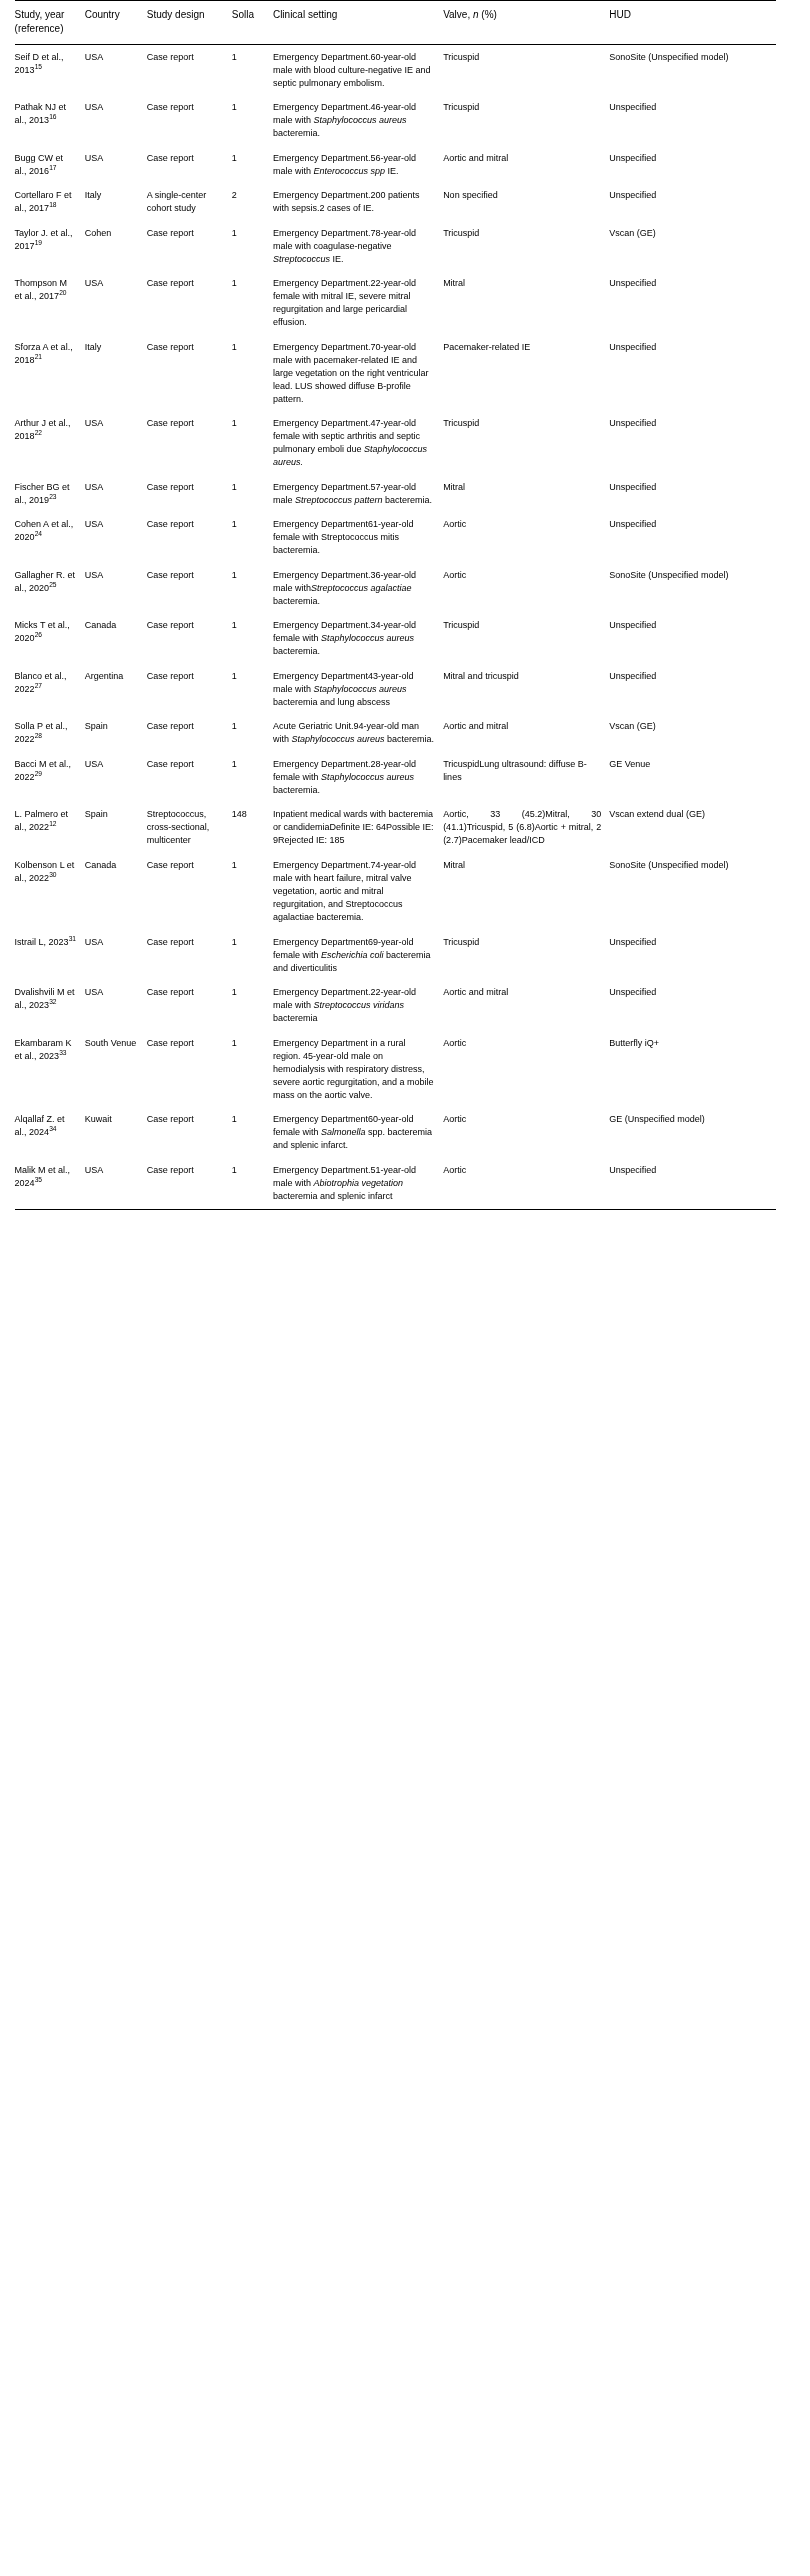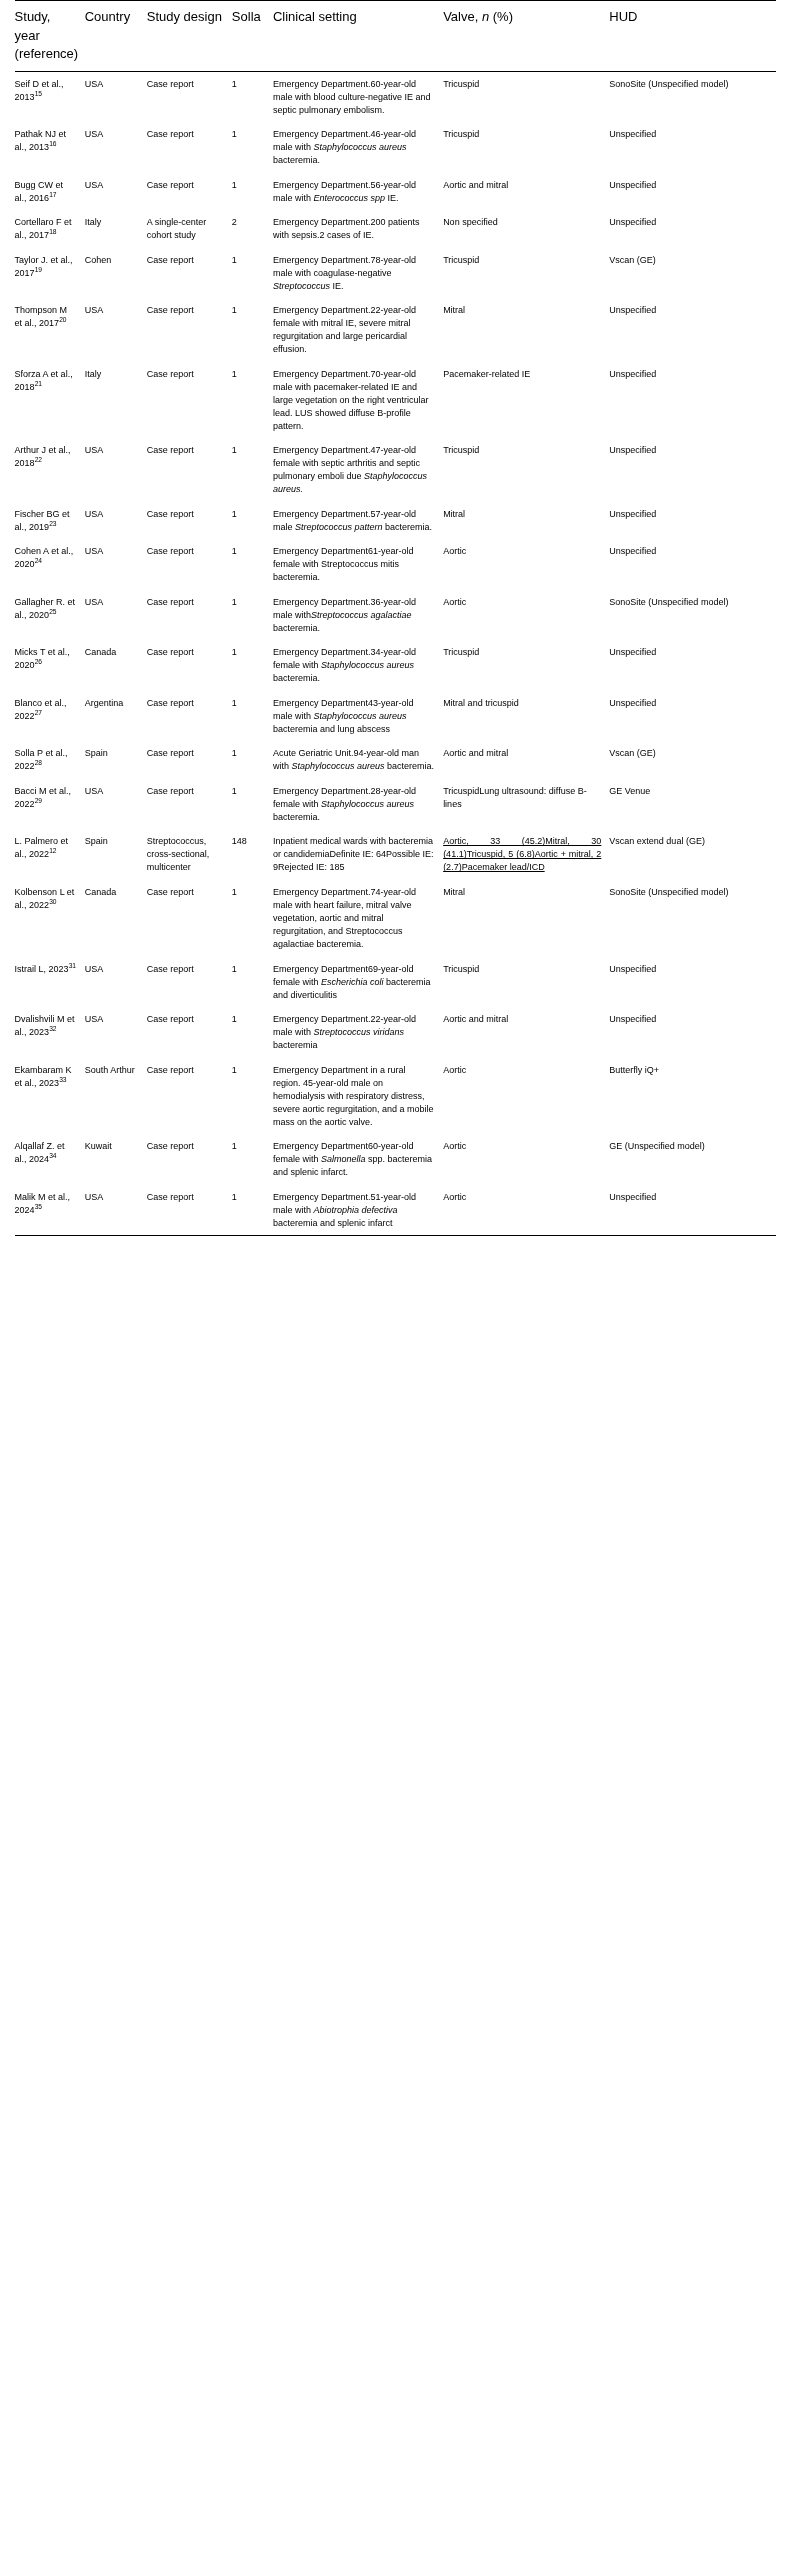--- a/index.html
+++ b/index.html
@@ -27,21 +27,21 @@
     border-collapse: collapse;
     table-layout: fixed;
     font-size: 9px;
     line-height: 1.42;
   }
   table.study-table thead th {
     text-align: left;
     font-weight: normal;
     vertical-align: top;
     padding: 7.3px 8px 7.3px 0;
-    font-size: 13px;
+    font-size: 10px;
     line-height: 1.42;
   }
   .rule-top    { border-top: 1.8px solid #000; }
   .rule-mid    { border-bottom: 1.8px solid #000; }
   .rule-bottom { border-top: 1.8px solid #000; }
 
   table.study-table tbody td {
     vertical-align: top;
     padding: 5.7px 8px 5.7px 0;
     font-size: 9px;
@@ -60,21 +60,21 @@
   col.c-hud      { width: 166px; }
 
   td.size-cell { text-align: left; }
 
   .it { font-style: italic; }
   sup {
     font-size: 0.74em;
     vertical-align: super;
     line-height: 0;
   }
-  .justify-cell { text-align: justify; text-align-last: left; text-decoration: underline; }
+  .justify-cell { text-align: justify; text-align-last: left; }
   .bottom-spacer { height: 14.6px; }
 </style>
 </head>
 <body>
 
 <div class="page">
   <table class="study-table">
     <colgroup>
       <col class="c-study">
       <col class="c-country">
@@ -262,42 +262,42 @@
           <td>Dvalishvili M et al., 2023<sup>32</sup></td>
           <td>USA</td>
           <td>Case report</td>
           <td class="size-cell">1</td>
           <td>Emergency Department.22-year-old male with <span class="it">Streptococcus viridans</span> bacteremia</td>
           <td>Aortic and mitral</td>
           <td>Unspecified</td>
         </tr>
         <tr>
           <td>Ekambaram K et al., 2023<sup>33</sup></td>
-          <td>South Arthur</td>
+          <td>South Venue</td>
           <td>Case report</td>
           <td class="size-cell">1</td>
           <td>Emergency Department in a rural region. 45-year-old male on hemodialysis with respiratory distress, severe aortic regurgitation, and a mobile mass on the aortic valve.</td>
           <td>Aortic</td>
           <td>Butterfly iQ+</td>
         </tr>
         <tr>
           <td>Alqallaf Z. et al., 2024<sup>34</sup></td>
           <td>Kuwait</td>
           <td>Case report</td>
           <td class="size-cell">1</td>
           <td>Emergency Department60-year-old female with <span class="it">Salmonella</span> spp. bacteremia and splenic infarct.</td>
           <td>Aortic</td>
           <td>GE (Unspecified model)</td>
         </tr>
         <tr class="last-row">
           <td>Malik M et al., 2024<sup>35</sup></td>
           <td>USA</td>
           <td>Case report</td>
           <td class="size-cell">1</td>
-          <td>Emergency Department.51-year-old male with <span class="it">Abiotrophia defectiva</span> bacteremia and splenic infarct</td>
+          <td>Emergency Department.51-year-old male with <span class="it">Abiotrophia vegetation</span> bacteremia and splenic infarct</td>
           <td>Aortic</td>
           <td>Unspecified</td>
         </tr>
         <tr>
           <td colspan="7" class="rule-bottom" style="padding: 0px; height: 0.8px;"></td>
         </tr>
       </tbody>
   </table>
   <div class="bottom-spacer"></div>
 </div>

